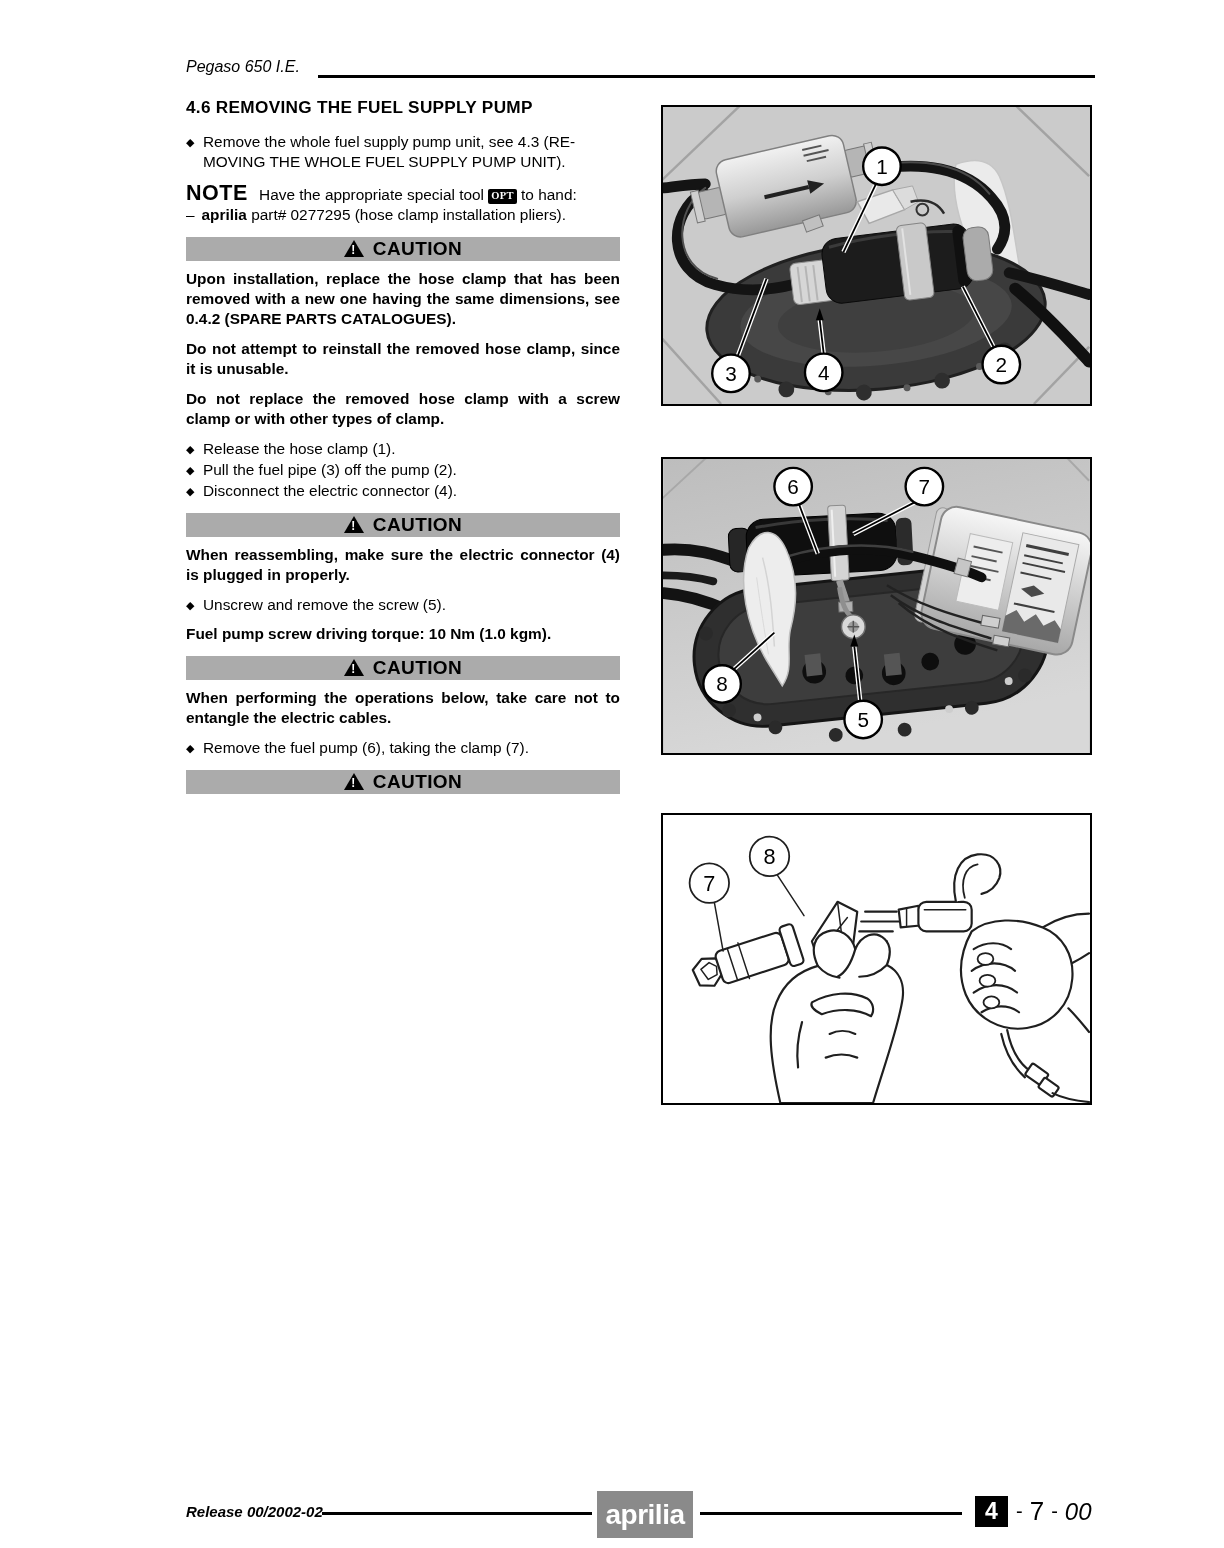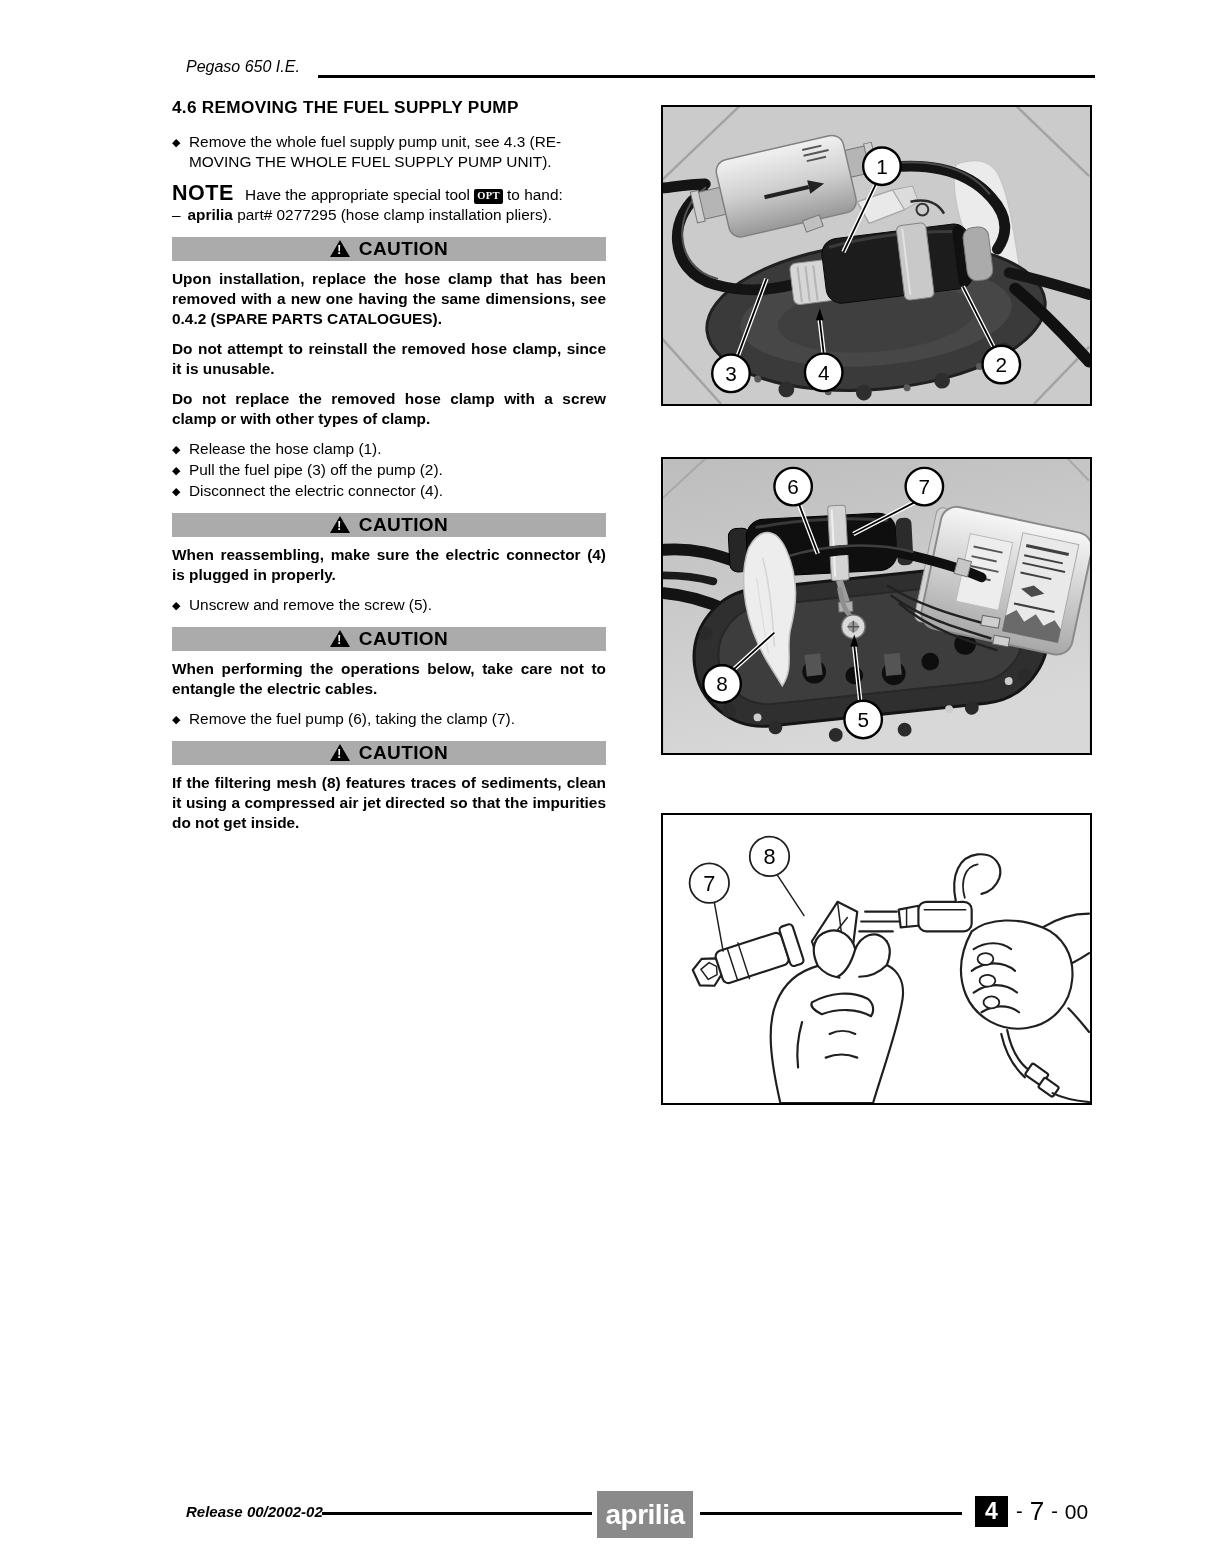--- a/index.html
+++ b/index.html
@@ -6,21 +6,21 @@
   .page { position:relative; width:1224px; height:1548px; background:#fff;
           font-family:"Liberation Sans", sans-serif; color:#000; overflow:hidden; }
 
   
   .model { position:absolute; left:186px; top:58px; font-style:italic; font-weight:normal; font-size:16px; }
   .head-rule { position:absolute; left:318px; top:75px; width:777px; height:3px; background:#000; }
   .head-title { position:absolute; top:47px; left:661px; width:434px; text-align:right;
                 font-weight:bold; font-size:17.5px; letter-spacing:0.2px; }
 
   
-  .text-col { position:absolute; left:172px; top:96px; width:434px; font-size:15.4px; line-height:20px; }
+  .text-col { position:absolute; left:186px; top:96px; width:434px; font-size:15.4px; line-height:20px; }
   .section-title { font-size:17.2px; line-height:22px; margin:0 0 14px; font-weight:bold; letter-spacing:0.3px; }
   .hang { position:relative; padding-left:17px; margin:0 0 11px; }
   .hang .glyph { position:absolute; left:0; top:0; font-size:11px; line-height:20px; }
   .pre { white-space:pre-line; }
   .note-line { margin:4px 0 0; }
   .note-label { font-size:21.5px; font-weight:bold; letter-spacing:0.5px; margin-right:7px; }
   .opt-badge { display:inline-block; background:#000; color:#fff; font-weight:bold; font-size:10.5px;
                line-height:12px; padding:1px 3px 2px; border-radius:2px; vertical-align:1px; letter-spacing:0.3px;font-family:Liberation Serif, serif; }
   .note-item { margin:0 0 10px; }
   .note-item .dash { margin-right:7px; }
@@ -51,21 +51,21 @@
   .fline1 { position:absolute; left:322px; top:1512px; width:270px; height:3px; background:#000; }
   .logo-box { position:absolute; left:597px; top:1491px; width:96px; height:47px; background:#8a8a8a;
               color:#fff; font-weight:bold; font-size:28px; display:flex; align-items:center; justify-content:center;
               letter-spacing:-0.5px; }
   .fline2 { position:absolute; left:700px; top:1512px; width:262px; height:3px; background:#000; }
   .chapter-box { position:absolute; left:975px; top:1496px; width:33px; height:31px; background:#000; color:#fff;
                  font-weight:bold; font-size:23px; display:flex; align-items:center; justify-content:center; }
   .page-num { position:absolute; left:1016px; top:1496px; height:31px; display:flex; align-items:center; gap:7px; }
   .pn-dash { font-size:20px; }
   .pn-page { font-size:26px; }
-  .pn-ed { font-size:21px; }
+  .pn-ed { font-size:24px; font-style:italic; }
 </style>
 </head>
 <body>
 
 <div class="page">
 
   <div class="model">Pegaso 650 I.E.</div>
   <div class="head-rule"></div>
 
   <div class="text-col">
@@ -112,37 +112,37 @@
     <div class="caution-bar">
       <span class="tri"></span>
       <span class="caution-text">CAUTION</span>
     </div>
     <p class="cp">When reassembling, make sure the electric connector (4) is plugged in properly.</p>
 
     <div class="step">
       <span class="glyph">◆</span>
       <span>Unscrew and remove the screw (5).</span>
     </div>
+    <p class="torque">Fuel pump screw driving torque: 10 Nm (1.0 kgm).</p>
 
     <div class="caution-bar">
       <span class="tri"></span>
       <span class="caution-text">CAUTION</span>
     </div>
     <p class="cp">When performing the operations below, take care not to entangle the electric cables.</p>
 
     <div class="step">
       <span class="glyph">◆</span>
       <span>Remove the fuel pump (6), taking the clamp (7).</span>
     </div>
 
     <div class="caution-bar">
       <span class="tri"></span>
       <span class="caution-text">CAUTION</span>
     </div>
-    <p class="cp">If the filtering mesh (8) features traces of sediments, clean it using a compressed air jet directed so that the impurities do not get inside.</p>
   </div>
 
   <div class="figure" id="fig1">
     <svg viewBox="0 0 431 301">
       <defs>
         <linearGradient id="gf" x1="0" y1="0" x2="0" y2="1">
           <stop offset="0" stop-color="#f1f1f1"></stop>
             <stop offset="0.5" stop-color="#cfcfcf"></stop>
             <stop offset="1" stop-color="#989898"></stop>
         </linearGradient>

